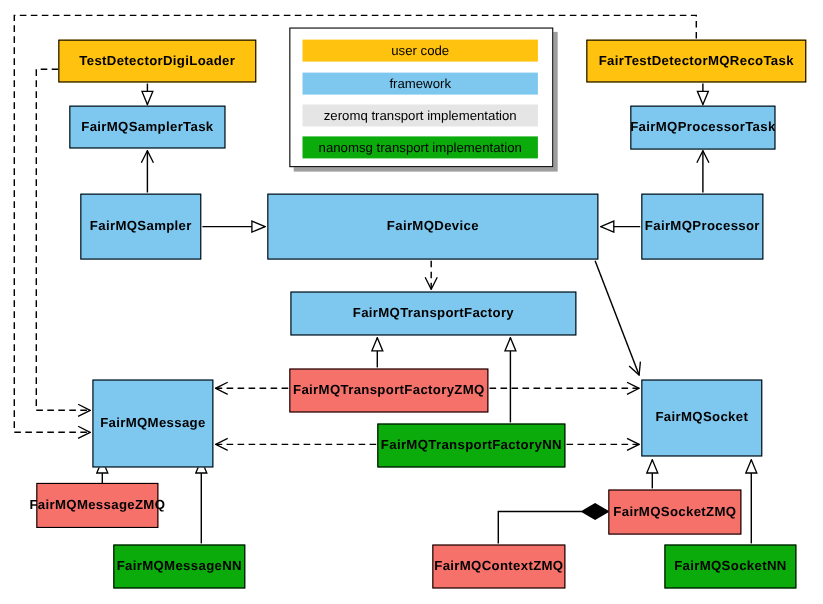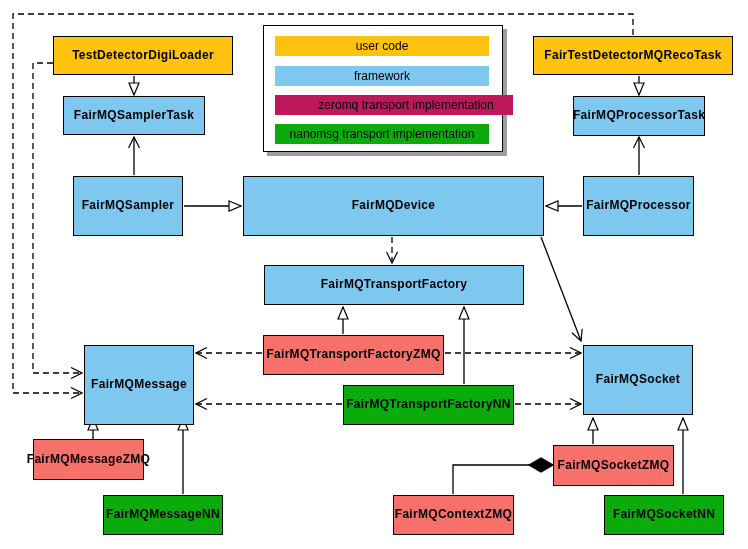--- a/index.html
+++ b/index.html
@@ -90,21 +90,21 @@
     </g>
   </svg>
 
   <div id="legend">
     <div class="legend-row" style="top: 10px; background-color: rgb(255, 194, 14); justify-content: center;">
       <span class="ltxt">user code</span>
     </div>
     <div class="legend-row" style="top: 40px; background-color: rgb(126, 200, 240);">
       <span class="ltxt">framework</span>
     </div>
-    <div class="legend-row" style="top: 69px; background-color: #be185d; padding-left: 24px;">
+    <div class="legend-row" style="top: 69px; background-color: #e5e5e5;">
       <span class="ltxt">zeromq transport implementation</span>
     </div>
     <div class="legend-row" style="top: 98px; background-color: rgb(11, 171, 11);">
       <span class="ltxt">nanomsg transport implementation</span>
     </div>
   </div>
 
   <div class="node" style="left: 53px; top: 36px; width: 180px; height: 39px; background-color: rgb(255, 194, 14);">
     <span class="lbl">TestDetectorDigiLoader</span>
   </div>

